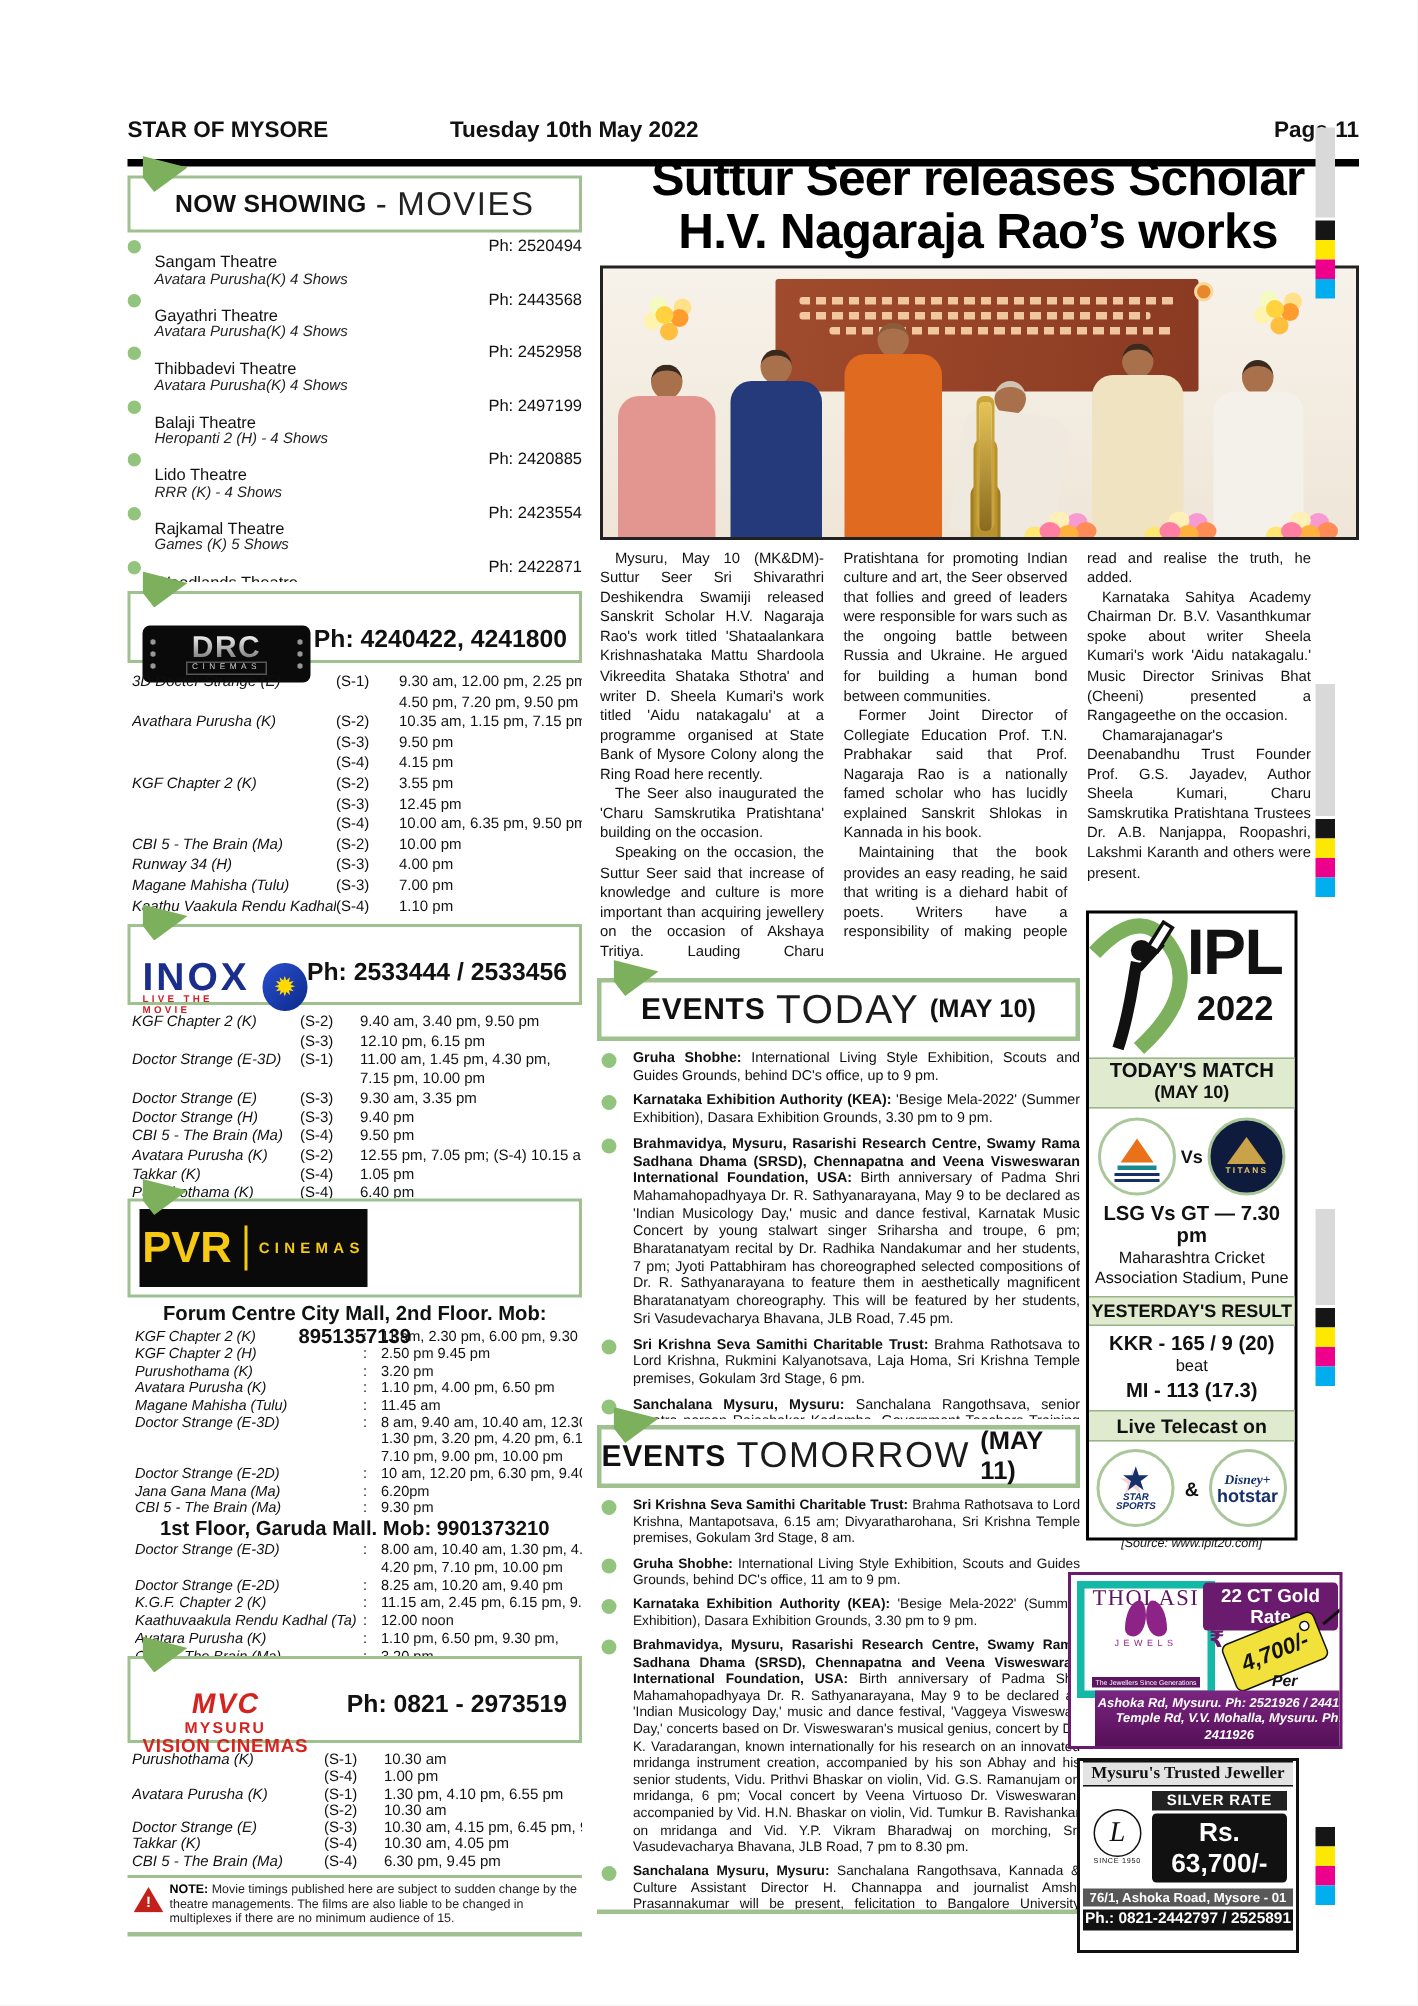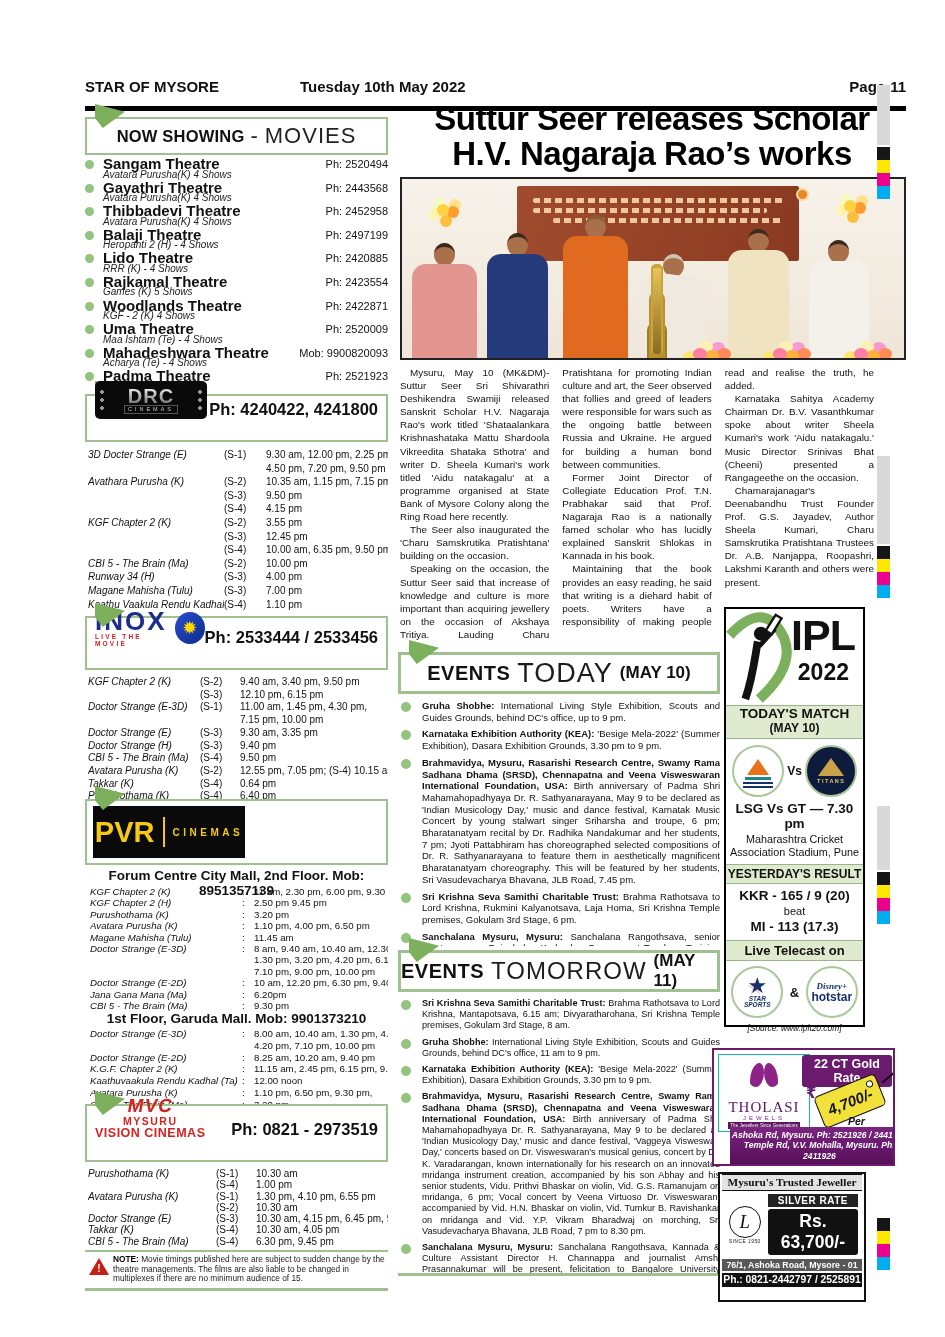--- a/index.html
+++ b/index.html
@@ -25,26 +25,26 @@
 
   
   .ns-box{left:85px;top:117px;width:303px;height:38px;display:flex;align-items:center;justify-content:center;gap:6px;}
   .ns-bold{font-weight:800;font-size:16.5px;letter-spacing:.2px;}
   .ns-light{font-weight:300;font-size:22px;letter-spacing:1px;color:#222;}
 
   
   .thlist{left:85px;top:158px;width:303px;height:230px;overflow:hidden;}
   .th-item{display:grid;grid-template-columns:18px 1fr auto;margin-bottom:1.6px;}
   .bullet{width:9px;height:9px;border-radius:50%;background:var(--bullet);margin-top:2px;}
-  .th-name{font-weight:bold;font-size:15px;line-height:11.5px;}
+  .th-name{font-weight:normal;font-size:11px;line-height:11.5px;margin-top:12px;}
   .th-film{font-style:italic;font-size:10px;line-height:10.5px;color:#222;}
   .th-phone{font-weight:normal;font-size:11px;}
 
   
-  .cine-box{display:flex;align-items:flex-end;justify-content:space-between;padding:21px 8px;}
+  .cine-box{display:flex;align-items:flex-start;justify-content:space-between;padding:21px 8px;}
   .cine-phone{font-weight:800;font-size:16.5px;white-space:nowrap;}
 
   .drc-box{left:85px;top:394px;width:303px;height:48px;}
   .drc-logo{width:112px;height:38px;background:#0a0a0a;border-radius:5px;display:flex;flex-direction:column;align-items:center;justify-content:center;position:relative;}
   .drc-word{font-size:20px;font-weight:900;letter-spacing:1px;background:linear-gradient(#f4f4f4,#6f6f6f);-webkit-background-clip:text;background-clip:text;color:transparent;line-height:18px;}
   .drc-sub{font-size:5.5px;letter-spacing:3px;color:#ccc;border:1px solid #555;padding:0 3px;line-height:7px;}
   .reel{position:absolute;top:7px;width:6px;height:24px;background:radial-gradient(circle,#999 1.6px,transparent 2px);background-size:6px 8px;}
   .reel.l{left:4px;} .reel.r{right:4px;}
 
   .showrows{overflow:hidden;}
@@ -154,21 +154,21 @@
   .chan{width:52px;height:52px;border-radius:50%;border:2px solid #aac79a;background:#fff;display:flex;flex-direction:column;align-items:center;justify-content:center;}
   .star-glyph{color:var(--navy);font-size:22px;line-height:20px;text-shadow:-2px 2px 0 #d02a2a33;}
   .chan .st{color:var(--navy);font-size:6.5px;font-weight:bold;font-style:italic;line-height:6.5px;}
   .disney{font-family:"Liberation Serif","DejaVu Serif",serif;font-style:italic;font-weight:bold;font-size:9px;color:var(--navy);line-height:9px;}
   .hot{font-weight:800;font-size:12px;color:var(--navy);line-height:12px;}
   .amp{font-weight:800;font-size:13px;}
   .src{font-style:italic;font-size:8.4px;margin-top:5px;}
 
   
   .tho{left:712px;top:1048px;width:183px;height:118px;border:2px solid var(--purple);background:#fff;overflow:hidden;}
-  .tho-left{position:absolute;left:4px;top:4px;width:92px;height:78px;border:1px solid #14b8a6;display:flex;flex-direction:column;align-items:center;justify-content:flex-end;padding-bottom:2px;}
+  .tho-left{position:absolute;left:4px;top:4px;width:92px;height:78px;border:5px solid #14b8a6;display:flex;flex-direction:column;align-items:center;justify-content:space-between;padding-bottom:2px;}
   .peacocks{position:absolute;top:8px;left:50%;transform:translateX(-50%);display:flex;}
   .pea{width:14px;height:24px;background:#8d2287;border-radius:70% 30% 60% 40%/80% 40% 60% 20%;}
   .pea.r{transform:scaleX(-1);}
   .tho-brand{font-family:"Liberation Serif","DejaVu Serif",serif;font-size:15px;letter-spacing:1px;color:#5d1560;line-height:15px;}
   .tho-sub{font-size:6px;letter-spacing:3px;color:#8d2287;}
   .tho-tag{background:#5d1560;color:#fff;font-size:4.6px;padding:1px 2px;margin-top:1px;}
   .tho-rate{position:absolute;left:88px;top:5px;width:90px;background:var(--purple);color:#fff;font-weight:800;font-size:12.5px;text-align:center;border-radius:3px;padding:2px 0;}
   .rupee{position:absolute;left:92px;top:34px;color:var(--purple);font-weight:800;font-size:15px;}
   .tag{position:absolute;left:103px;top:34px;width:66px;height:34px;background:#f2e13b;border:1.5px solid #111;border-radius:5px;transform:rotate(-22deg);display:flex;align-items:center;justify-content:center;font-weight:800;font-style:italic;font-size:15px;}
   .tag::after{content:"";position:absolute;right:4px;top:4px;width:5px;height:5px;border-radius:50%;background:#fff;border:1.5px solid #111;}
@@ -423,21 +423,21 @@
       <span>9.50 pm</span>
     </div>
       <div class="drow">
       <i>Avatara Purusha (K)</i>
       <span>(S-2)</span>
       <span>12.55 pm, 7.05 pm;  (S-4) 10.15 am</span>
     </div>
       <div class="drow">
       <i>Takkar (K)</i>
       <span>(S-4)</span>
-      <span>0.64 pm</span>
+      <span>1.05 pm</span>
     </div>
       <div class="drow">
       <i>Purushothama (K)</i>
       <span>(S-4)</span>
       <span>6.40 pm</span>
     </div>
       <div class="drow">
       <i>Ayangaran (Ta)</i>
       <span>(S-4)</span>
       <span>3.50 pm</span>

